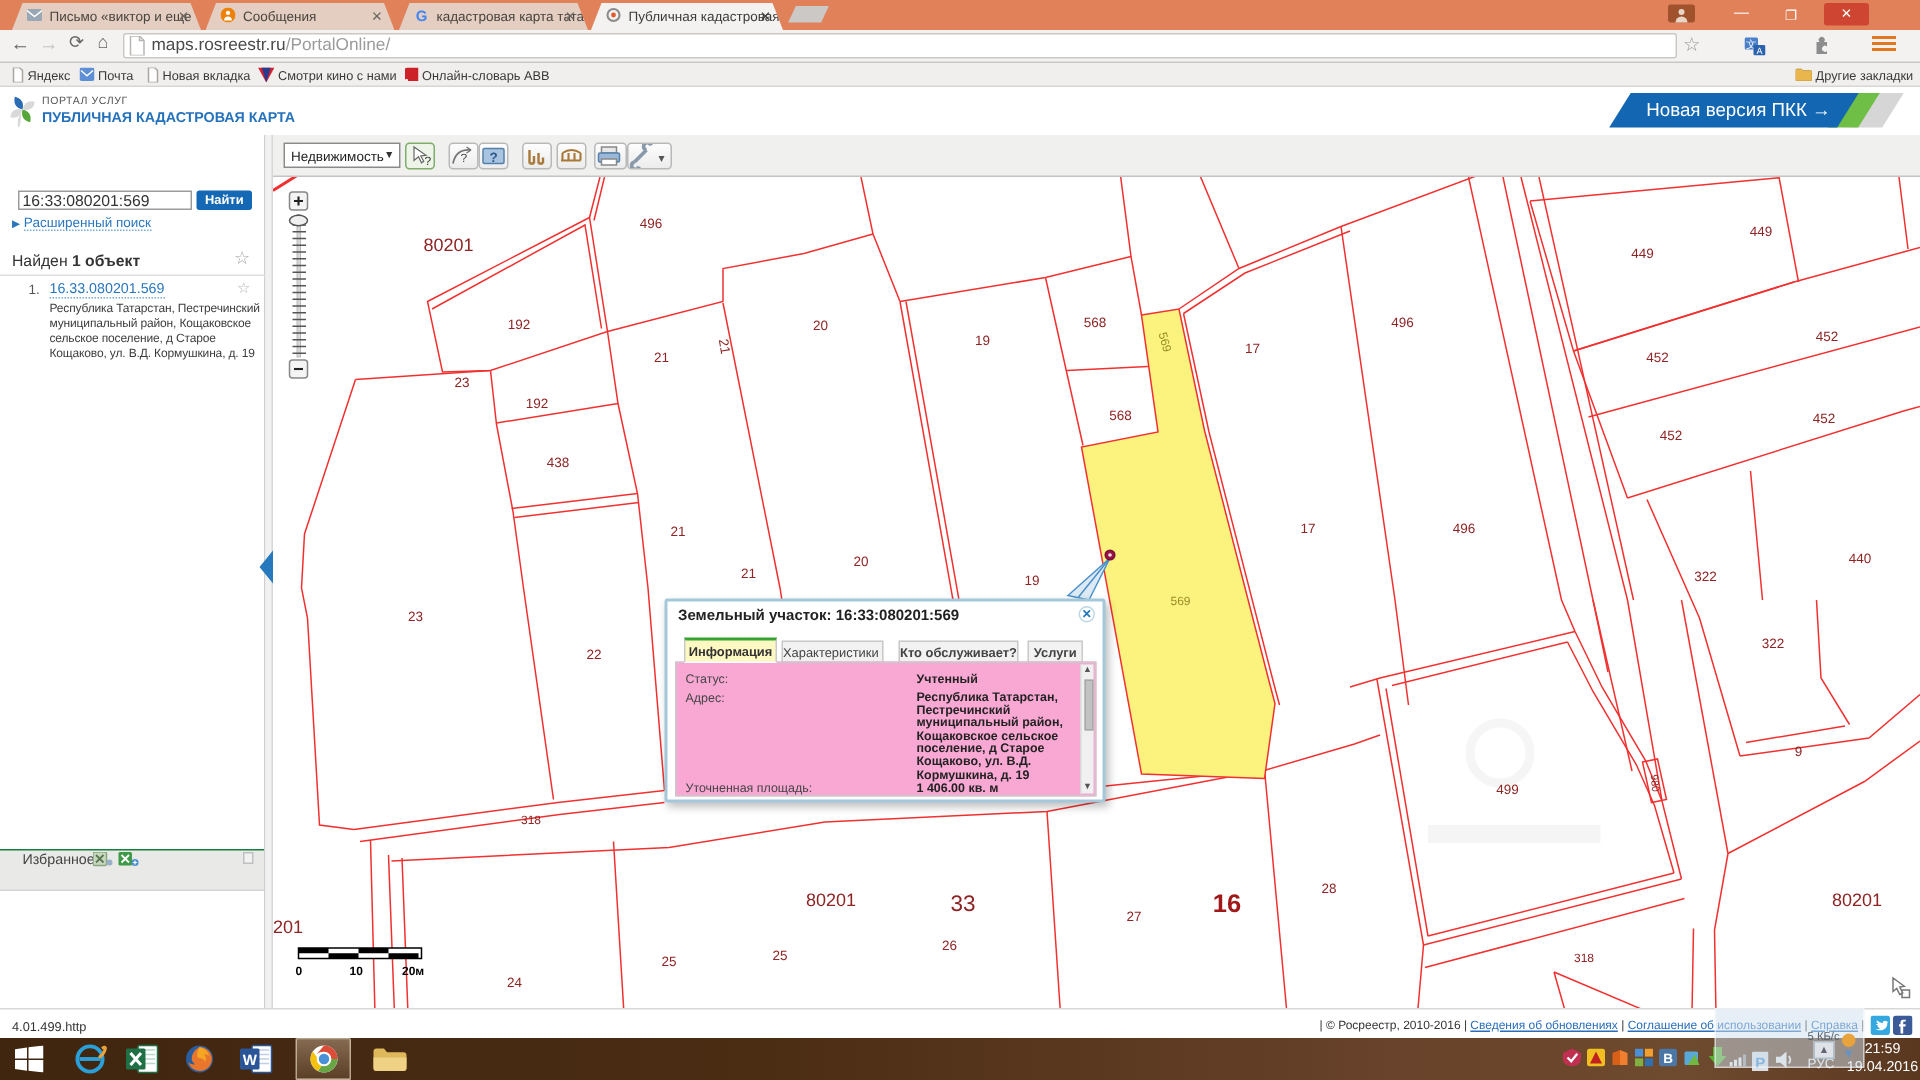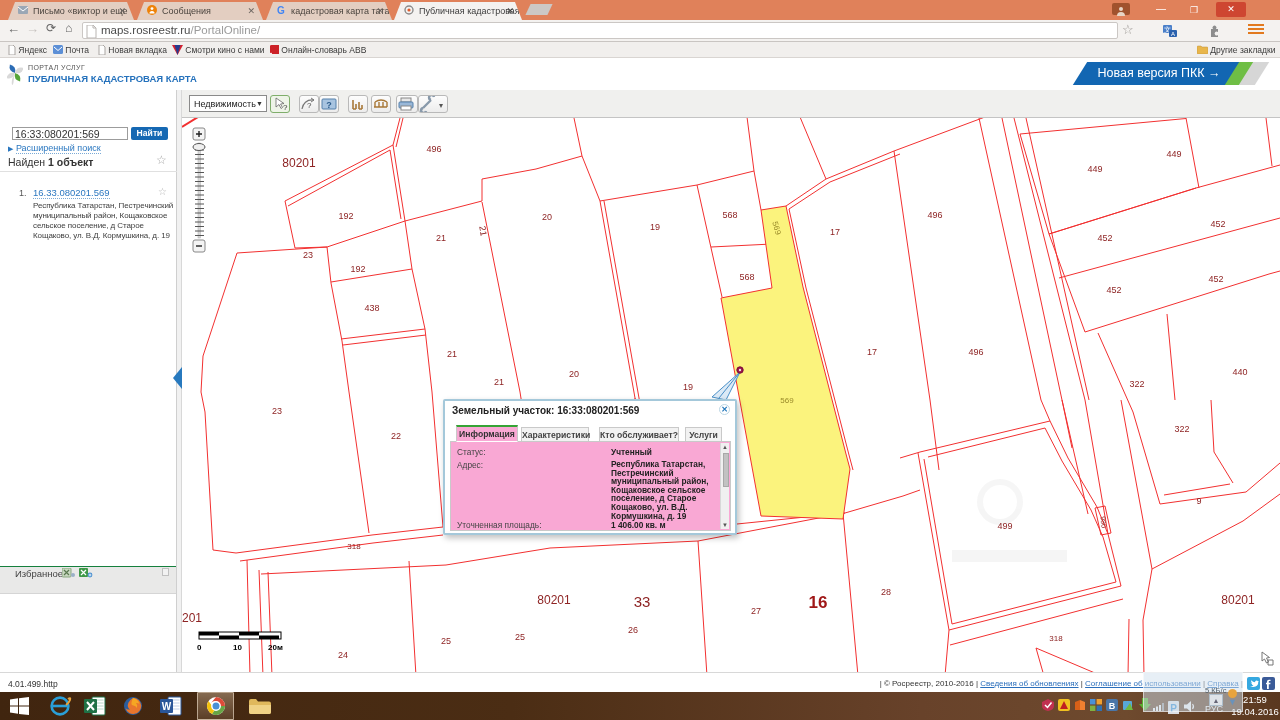--- a/index.html
+++ b/index.html
@@ -128,21 +128,21 @@
  <div style="position:absolute;left:1240px;top:4px;width:22px;height:23px;background:#d6d6d6;transform:skewX(-32deg)"></div>
  <div style="position:absolute;left:1226px;top:4px;width:20px;height:23px;background:#6fbe45;transform:skewX(-32deg)"></div>
  <div style="position:absolute;left:1080px;top:4px;width:152px;height:23px;background:#1266b2;transform:skewX(-32deg)"></div>
  <div style="position:absolute;left:1086px;top:8px;width:146px;text-align:center;font-size:12.5px;color:#fff">Новая версия ПКК →</div>
 </div>
 
 <div id="sidebar">
  <input style="position: absolute; left: 12px; top: 37px; width: 116px; height: 13px; border: 1px solid rgb(156, 156, 156); font-size: 10.5px; font-family: &quot;Liberation Sans&quot;, sans-serif; color: rgb(51, 51, 51); padding: 0px 2px;" value="16:33:080201:569">
  <div style="position:absolute;left:131px;top:37px;width:37px;height:13px;background:#1568b3;border-radius:2px;color:#fff;font-size:8.6px;font-weight:bold;text-align:center;line-height:13px">Найти</div>
  <div style="position:absolute;left:8px;top:53px;font-size:9px;color:#2a77c0"><span style="font-size:7px">▶</span> <span style="border-bottom:1px dotted #7aaad6">Расширенный поиск</span></div>
- <div style="position:absolute;left:0;top:60px;width:184px;height:22px;border-bottom:1px solid #e0e0e0">
+ <div style="position:absolute;left:0;top:72px;width:184px;height:22px;border-bottom:1px solid #e0e0e0">
   <div style="position:absolute;left:8px;top:6px;font-size:10.5px;color:#333">Найден <b>1 объект</b></div>
   <div style="position:absolute;left:156px;top:3px;font-size:12px;color:#a8a8a8">☆</div>
  </div>
  <div style="position:absolute;left:19px;top:98px;font-size:9px;color:#555">1.</div>
  <div style="position:absolute;left:33px;top:97px;font-size:9.5px;color:#2a77c0;border-bottom:1px dotted #7aaad6">16.33.080201.569</div>
  <div style="position:absolute;left:158px;top:96px;font-size:10px;color:#b5b5b5">☆</div>
  <div style="position:absolute;left:33px;top:111px;width:142px;font-size:8px;color:#3d3d3d;line-height:10px;letter-spacing:-0.1px">Республика Татарстан, Пестречинский муниципальный район, Кощаковское сельское поселение, д Старое Кощаково, ул. В.Д. Кормушкина, д. 19</div>
  <div style="position:absolute;left:0;top:476px;width:176px;height:28px;background:#e9e9e8;border-top:1px solid #15803d;border-bottom:1px solid #d5d5d5">
   <div style="position:absolute;left:15px;top:1px;font-size:9.5px;color:#444">Избранное</div>
   <svg style="position:absolute;left:62px;top:1px" width="34" height="10">
@@ -346,22 +346,22 @@
  <rect x="193" y="240" width="12" height="12" rx="2" fill="#f4f4f4" stroke="#888"></rect>
  <path d="M196,246 h6" stroke="#222" stroke-width="1.4"></path>
 </g>
 
 <path d="M1262,652 l0,9 l2.5,-2 l2,4 l2,-1 l-2,-4 l3,-0.5 Z M1268,660 h5 v5 h-5 Z" fill="#fff" stroke="#777" stroke-width="1"></path>
 </svg>
 
 <div style="position:absolute;left:261px;top:281px;width:294px;height:136px;background:#fff;border:2px solid #a4c8da;border-radius:2px;box-shadow:2px 3px 6px rgba(0,0,0,0.25)">
  <div style="position:absolute;left:7px;top:4px;font-size:10px;font-weight:bold;color:#222">Земельный участок: 16:33:080201:569</div>
  <div style="position:absolute;right:5px;top:3px;width:11px;height:11px;border:1px solid #bcd6e4;border-radius:6px;color:#2277bb;font-size:8px;font-weight:bold;text-align:center;line-height:10px">✕</div>
- <div style="position:absolute;left:11px;top:24px;width:62px;height:17px;background:#f9a8d4;border:1px solid #c9c9c9;border-bottom:1px solid #fff;border-top:2px solid #35a435;font-size:8.6px;font-weight:bold;color:#333;text-align:center;line-height:15px;z-index:2">Информация</div>
- <div style="position:absolute;left:76px;top:26px;width:68px;height:15px;background:#f2f2f2;border:1px solid #c9c9c9;font-size:8.6px;font-weight:bold;color:#444;text-align:right;line-height:14px">Характеристики</div>
+ <div style="position:absolute;left:11px;top:24px;width:62px;height:17px;background:#fef9c3;border:1px solid #c9c9c9;border-bottom:1px solid #fff;border-top:2px solid #35a435;font-size:8.6px;font-weight:bold;color:#333;text-align:center;line-height:15px;z-index:2">Информация</div>
+ <div style="position:absolute;left:76px;top:26px;width:68px;height:15px;background:#f2f2f2;border:1px solid #c9c9c9;font-size:8.6px;font-weight:normal;color:#444;text-align:left;line-height:14px">Характеристики</div>
  <div style="position:absolute;left:154px;top:26px;width:80px;height:15px;background:#f2f2f2;border:1px solid #c9c9c9;font-size:8.6px;font-weight:bold;color:#444;text-align:center;line-height:14px">Кто обслуживает?</div>
  <div style="position:absolute;left:240px;top:26px;width:37px;height:15px;background:#f2f2f2;border:1px solid #c9c9c9;font-size:8.6px;font-weight:bold;color:#444;text-align:center;line-height:14px">Услуги</div>
  <div style="position:absolute;left:5px;top:40px;width:281px;height:90px;border:1px solid #c9c9c9;background:#f9a8d4">
   <div style="position:absolute;left:6px;top:5px;font-size:8.3px;color:#444">Статус:</div>
   <div style="position:absolute;left:160px;top:5px;font-size:8.3px;font-weight:bold;color:#222">Учтенный</div>
   <div style="position:absolute;left:6px;top:18px;font-size:8.3px;color:#444">Адрес:</div>
   <div style="position:absolute;left:160px;top:18px;width:100px;font-size:8.3px;font-weight:bold;color:#222;line-height:8.6px">Республика Татарстан, Пестречинский муниципальный район, Кощаковское сельское поселение, д Старое Кощаково, ул. В.Д. Кормушкина, д. 19</div>
   <div style="position:absolute;left:6px;top:78px;font-size:8.3px;color:#444">Уточненная площадь:</div>
   <div style="position:absolute;left:160px;top:78px;font-size:8.3px;font-weight:bold;color:#222">1 406.00 кв. м</div>
   <div style="position:absolute;right:1px;top:1px;width:9px;height:86px;background:#f0f0f0;border-left:1px solid #d8d8d8">

